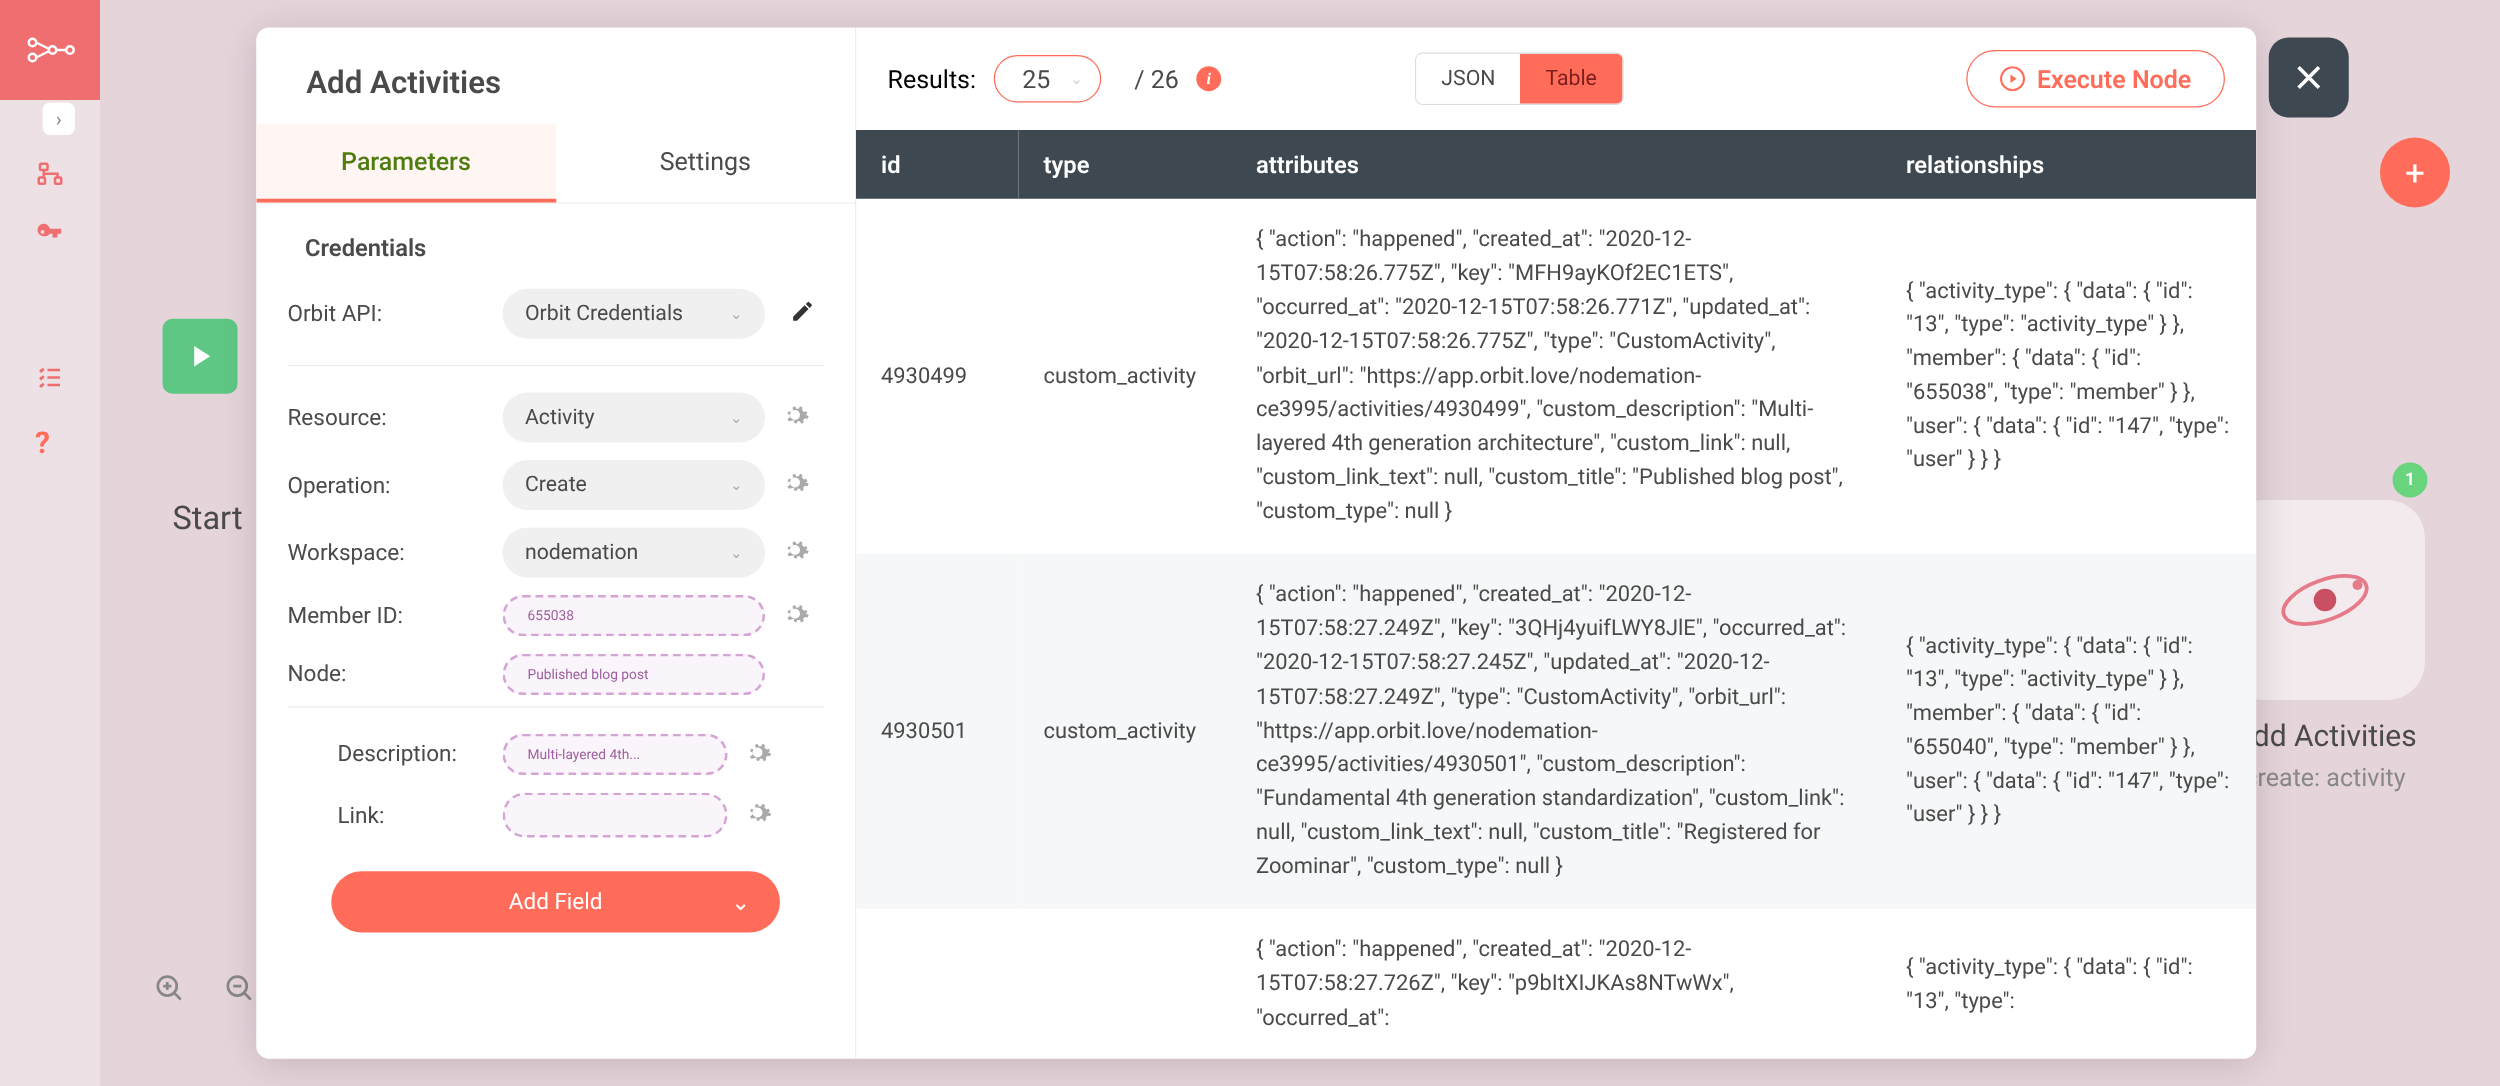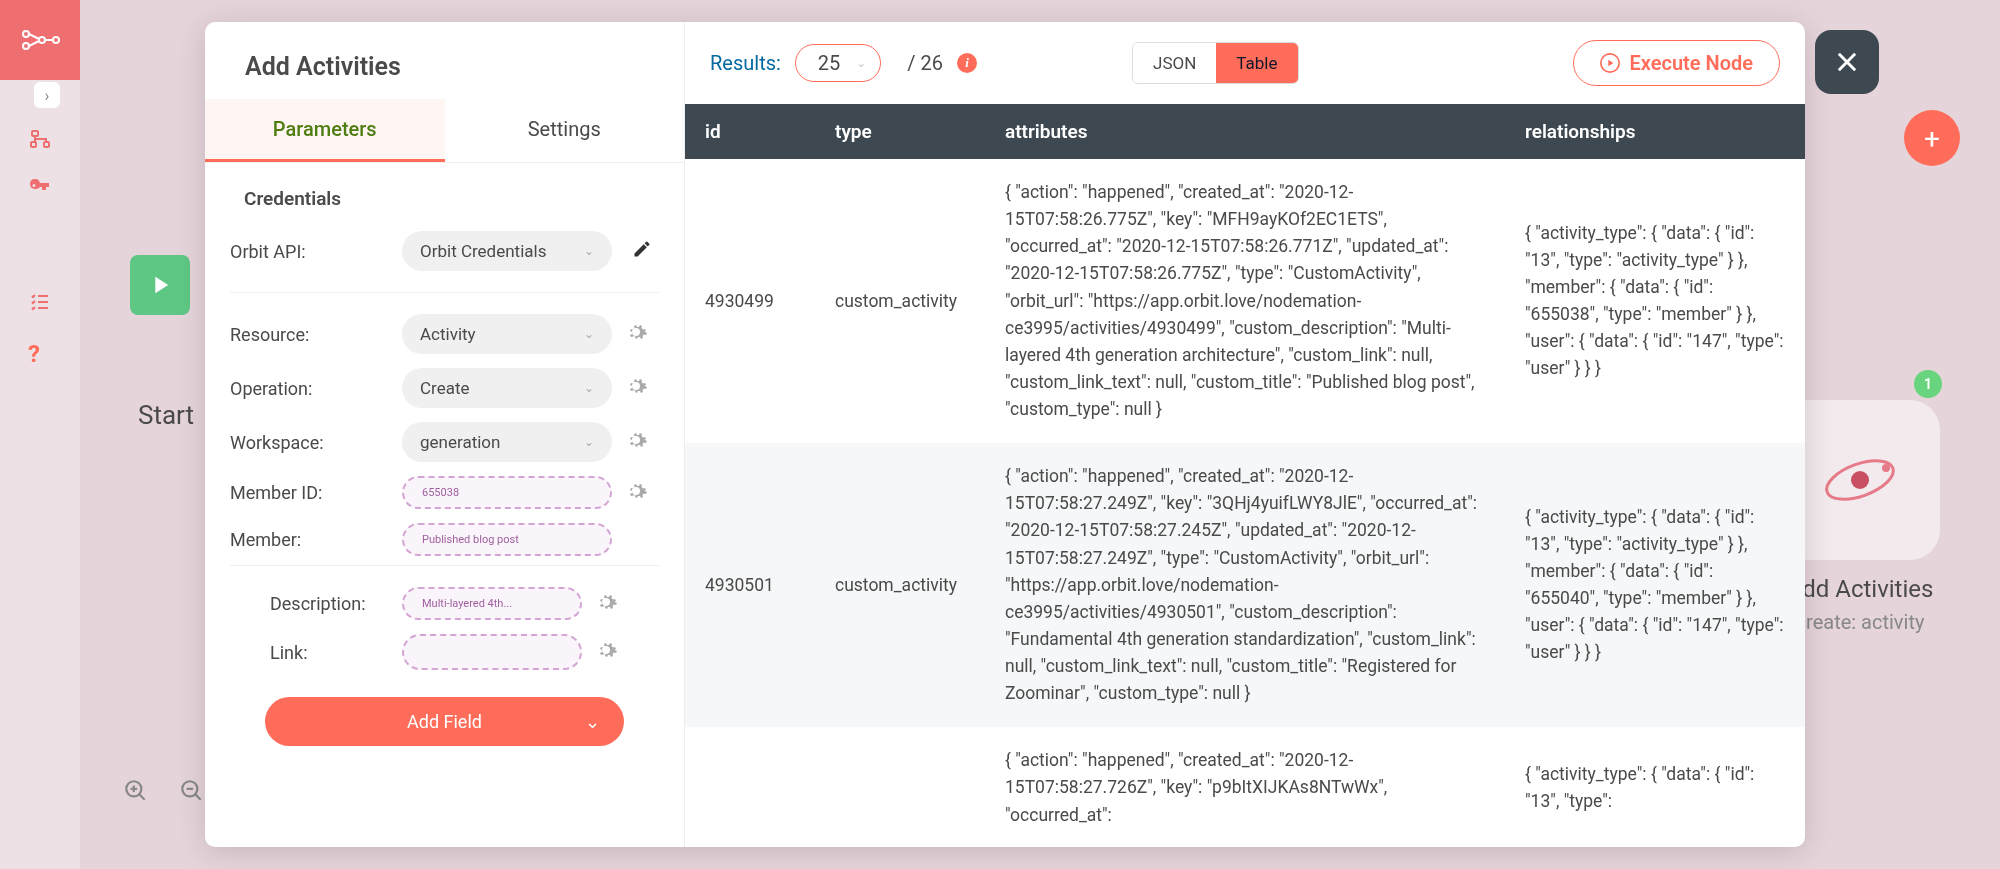--- a/index.html
+++ b/index.html
@@ -44,28 +44,28 @@
 .field-pencil { width: 20px; color: #333; cursor: pointer; margin-left: 8px; }
 .chevron { color: #aaa; font-size: 12px; }
 .hr { border: none; border-top: 1px solid #eee; margin: 14px 25px; }
 .indent-row { padding-left: 65px; }
 .add-field-btn { margin: 20px 60px; background: #ff6d5a; color: white; border-radius: 30px; padding: 14px 0; text-align: center; font-size: 18px; cursor: pointer; display: flex; align-items: center; justify-content: center; position: relative; }
 .add-field-btn .chev { position: absolute; right: 24px; }
 
 
 .right-panel { flex: 1; display: flex; flex-direction: column; }
 .results-bar { display: flex; align-items: center; padding: 18px 25px; gap: 14px; }
-.results-label { font-size: 20px; color: #0369a1; }
+.results-label { font-size: 20px; color: #000000; }
 .results-count-sel { border: 1.5px solid #ff6d5a; border-radius: 20px; padding: 6px 40px 6px 22px; font-size: 20px; color: #4a4a4a; position: relative; cursor: pointer; }
 .results-count-sel .chev { position: absolute; right: 14px; top: 50%; transform: translateY(-50%); color: #ccc; font-size: 12px; }
 .results-of { font-size: 20px; color: #4a4a4a; margin-left: 12px; }
 .info-icon { width: 20px; height: 20px; background: #ff6d5a; border-radius: 50%; color: white; display: flex; align-items: center; justify-content: center; font-size: 13px; font-weight: bold; font-style: italic; font-family: Georgia, serif; }
 .view-toggle { margin-left: auto; display: flex; border: 1px solid #ddd; border-radius: 6px; overflow: hidden; }
 .view-opt { padding: 10px 20px; font-size: 17px; cursor: pointer; background: white; color: #4a4a4a; }
-.view-opt.active { background: #ff6d5a; color: #0f172a; }
+.view-opt.active { background: #ff6d5a; color: #7f1d1d; }
 .exec-btn { margin-left: 260px; border: 1.5px solid #ff6d5a; border-radius: 24px; padding: 10px 26px; color: #ff6d5a; font-size: 20px; font-weight: 600; display: flex; align-items: center; gap: 10px; cursor: pointer; }
 .exec-btn svg { width: 20px; height: 20px; fill: #ff6d5a; }
 
 .table-wrap { flex: 1; overflow-y: auto; }
 table { width: 100%; border-collapse: collapse; }
 thead { background: #3d4850; color: white; }
 th { text-align: left; padding: 16px 20px; font-size: 19px; font-weight: 600; }
 th:nth-child(1) { width: 130px; }
 th:nth-child(2) { width: 170px; }
 th:nth-child(3) { width: 520px; }
@@ -170,36 +170,36 @@
         <span>Create</span>
         <span class="chevron">⌄</span>
       </div>
       <span class="field-gear"><svg viewBox="0 0 24 24" fill="currentColor">
             <path d="M12 8a4 4 0 1 0 0 8 4 4 0 0 0 0-8zm9 4l2 1-1 2-2-.5a8 8 0 0 1-1.5 1.5l.5 2-2 1-1-2a8 8 0 0 1-2 0l-1 2-2-1 .5-2A8 8 0 0 1 9 16.5L7 17l-1-2 2-1a8 8 0 0 1 0-2l-2-1 1-2 2 .5A8 8 0 0 1 10.5 8L10 6l2-1 1 2a8 8 0 0 1 2 0l1-2 2 1-.5 2a8 8 0 0 1 1.5 1.5L21 9l1 2-2 1z"></path>
           </svg></span>
     </div>
     <div class="field-row">
       <div class="field-label">Workspace:</div>
       <div class="field-select">
-        <span>generation</span>
+        <span>nodemation</span>
         <span class="chevron">⌄</span>
       </div>
       <span class="field-gear"><svg viewBox="0 0 24 24" fill="currentColor">
             <path d="M12 8a4 4 0 1 0 0 8 4 4 0 0 0 0-8zm9 4l2 1-1 2-2-.5a8 8 0 0 1-1.5 1.5l.5 2-2 1-1-2a8 8 0 0 1-2 0l-1 2-2-1 .5-2A8 8 0 0 1 9 16.5L7 17l-1-2 2-1a8 8 0 0 1 0-2l-2-1 1-2 2 .5A8 8 0 0 1 10.5 8L10 6l2-1 1 2a8 8 0 0 1 2 0l1-2 2 1-.5 2a8 8 0 0 1 1.5 1.5L21 9l1 2-2 1z"></path>
           </svg></span>
     </div>
     <div class="field-row">
       <div class="field-label">Member ID:</div>
       <div class="field-input purple">655038</div>
       <span class="field-gear"><svg viewBox="0 0 24 24" fill="currentColor">
             <path d="M12 8a4 4 0 1 0 0 8 4 4 0 0 0 0-8zm9 4l2 1-1 2-2-.5a8 8 0 0 1-1.5 1.5l.5 2-2 1-1-2a8 8 0 0 1-2 0l-1 2-2-1 .5-2A8 8 0 0 1 9 16.5L7 17l-1-2 2-1a8 8 0 0 1 0-2l-2-1 1-2 2 .5A8 8 0 0 1 10.5 8L10 6l2-1 1 2a8 8 0 0 1 2 0l1-2 2 1-.5 2a8 8 0 0 1 1.5 1.5L21 9l1 2-2 1z"></path>
           </svg></span>
     </div>
     <div class="field-row">
-      <div class="field-label">Member:</div>
+      <div class="field-label">Node:</div>
       <div class="field-input purple">Published blog post</div>
       <span class="field-gear" style="visibility:hidden"><svg viewBox="0 0 24 24"></svg></span>
     </div>
 
     <hr class="hr" style="margin-top:2px">
     <div class="field-row indent-row">
       <div class="field-label" style="width:120px">Description:</div>
       <div class="field-input purple" style="max-width:180px;overflow:hidden;white-space:nowrap">Multi-layered 4th...</div>
       <span class="field-gear"><svg viewBox="0 0 24 24" fill="currentColor">
             <path d="M12 8a4 4 0 1 0 0 8 4 4 0 0 0 0-8zm9 4l2 1-1 2-2-.5a8 8 0 0 1-1.5 1.5l.5 2-2 1-1-2a8 8 0 0 1-2 0l-1 2-2-1 .5-2A8 8 0 0 1 9 16.5L7 17l-1-2 2-1a8 8 0 0 1 0-2l-2-1 1-2 2 .5A8 8 0 0 1 10.5 8L10 6l2-1 1 2a8 8 0 0 1 2 0l1-2 2 1-.5 2a8 8 0 0 1 1.5 1.5L21 9l1 2-2 1z"></path>

